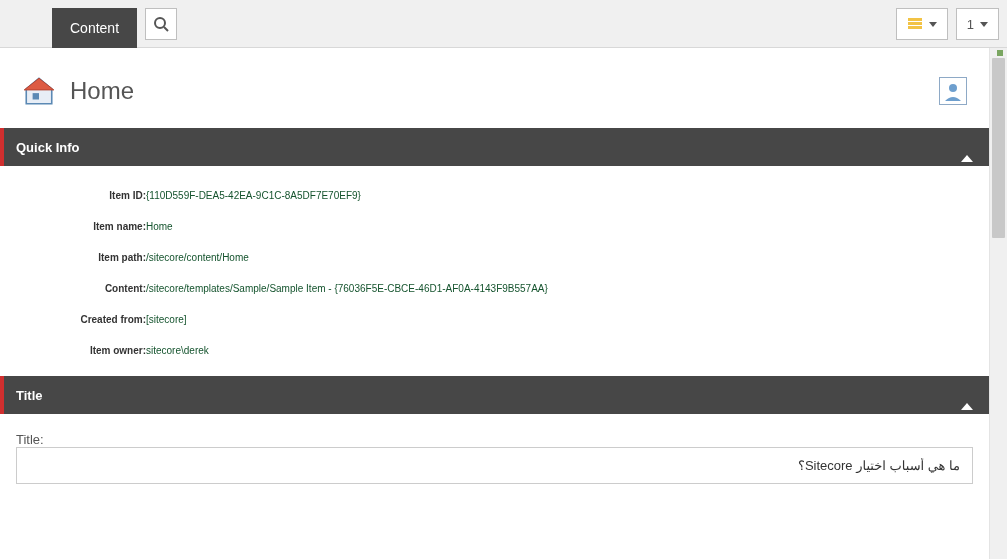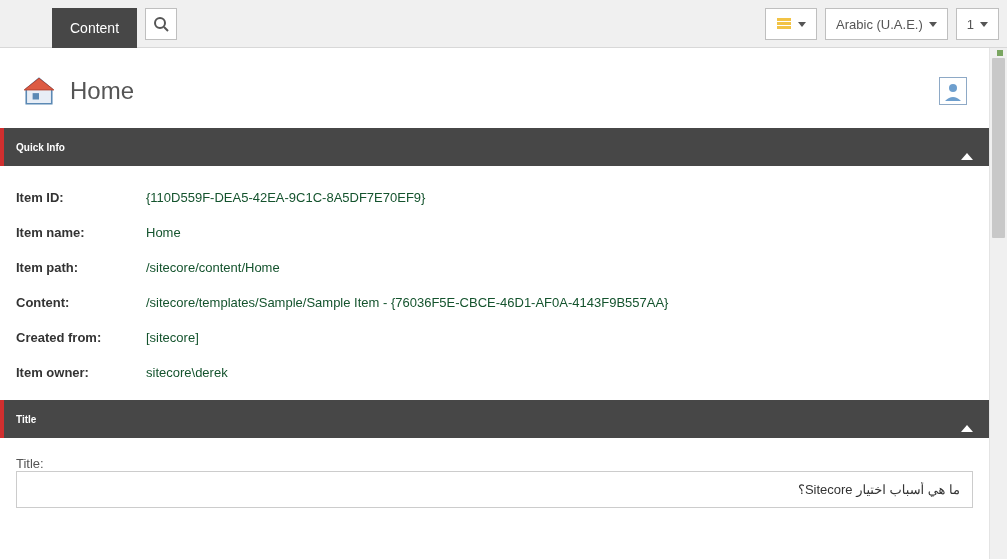--- a/index.html
+++ b/index.html
@@ -106,34 +106,34 @@
   }
   .section-bar {
     background: #474747;
     color: #fff;
     height: 38px;
     display: flex;
     align-items: center;
     padding: 0 16px 0 12px;
     border-left: 4px solid #d02f2f;
     font-weight: 600;
-    font-size: 10px;
+    font-size: 13px;
     cursor: pointer;
   }
   .section-bar .chev {
     margin-left: auto;
   }
   .chev-up {
     width: 0; height: 0;
     border-left: 6px solid transparent;
     border-right: 6px solid transparent;
     border-bottom: 7px solid #fff;
   }
   .kv-block { padding: 14px 16px 10px 16px; }
-  .kv-row { display:flex; padding: 10px 0; font-size:13px; }
+  .kv-row { display:flex; padding: 10px 0; font-size:10px;text-align:right; }
   .kv-key { width: 130px; flex-shrink:0; color:#333; font-weight:600; }
   .kv-val { color:#14532d; }
   .field-block { padding: 18px 16px 24px 16px; }
   .field-label { color:#555; margin-bottom: 0; display:block; }
   .field-input {
     width: 100%;
     border: 1px solid #ccc;
     padding: 10px 12px;
     font-size: 13px;
     color: #333;
@@ -152,24 +152,20 @@
         <line x1="11" y1="11" x2="15" y2="15" stroke="#555" stroke-width="2"></line>
       </svg>
   </div>
   <div class="toolbar-right">
     <div class="pill-btn">
       <svg width="16" height="16" viewBox="0 0 16 16">
           <rect x="1" y="2" width="14" height="3" fill="#f2c345"></rect>
           <rect x="1" y="6" width="14" height="3" fill="#f2c345"></rect>
           <rect x="1" y="10" width="14" height="3" fill="#f2c345"></rect>
         </svg>
-      <span class="caret"></span>
-    </div>
-    <div class="pill-btn">
-      <span>Arabic (U.A.E.)</span>
       <span class="caret"></span>
     </div>
     <div class="pill-btn">
       <span>1</span>
       <span class="caret"></span>
     </div>
   </div>
 </div>
 
 <div class="viewport">

